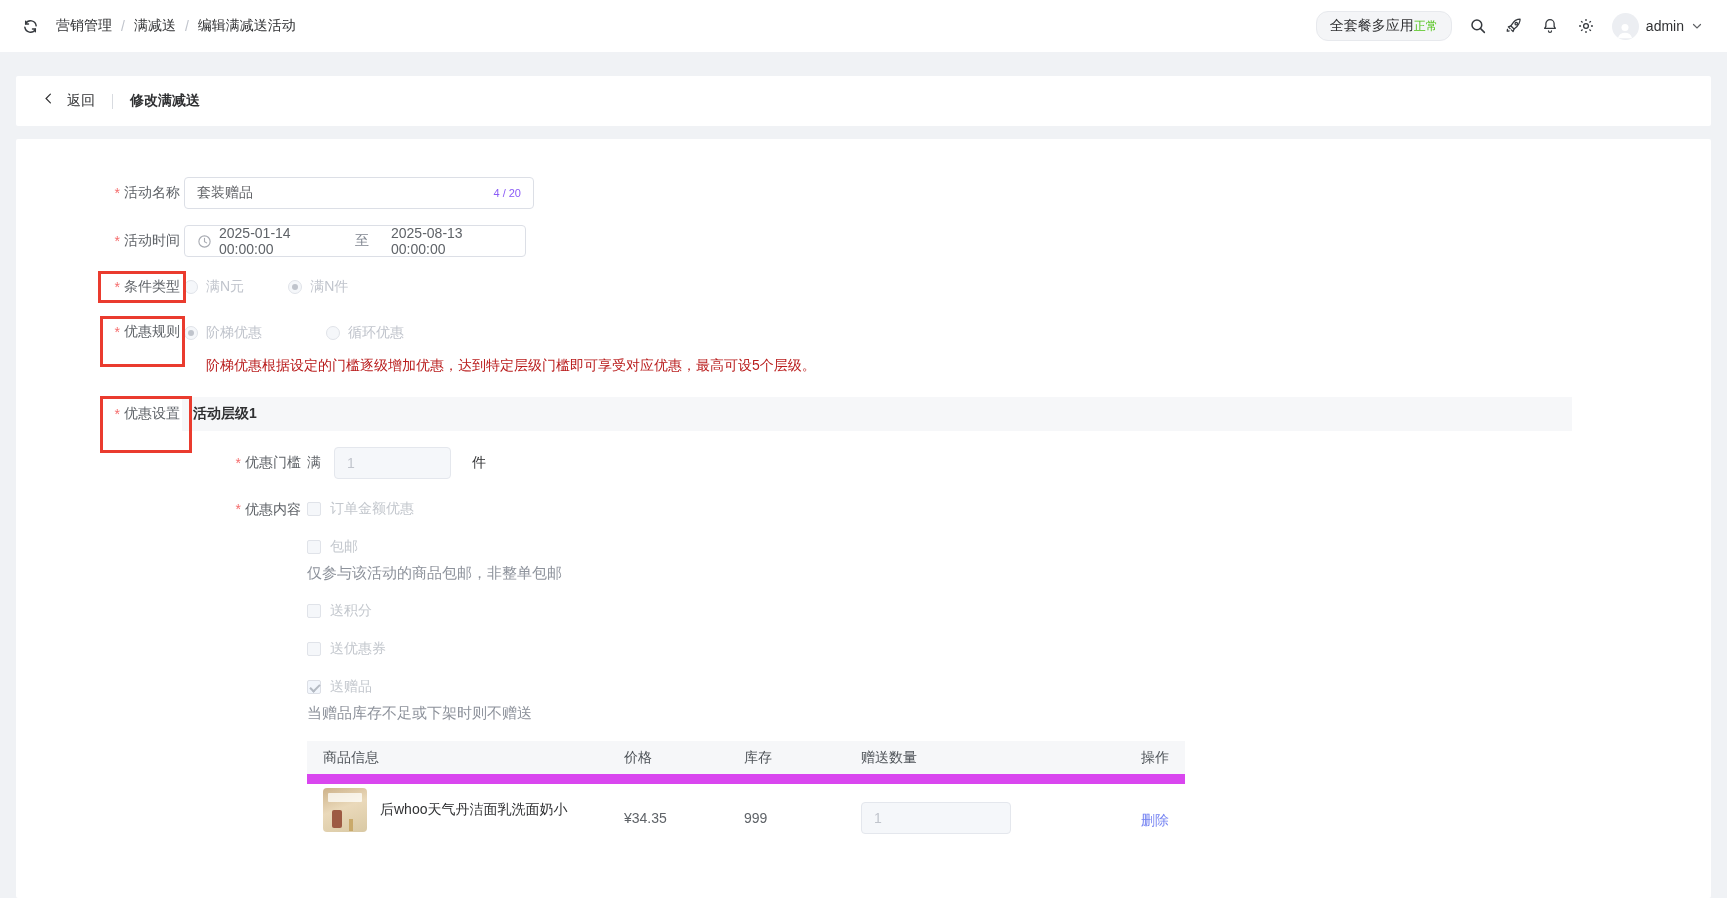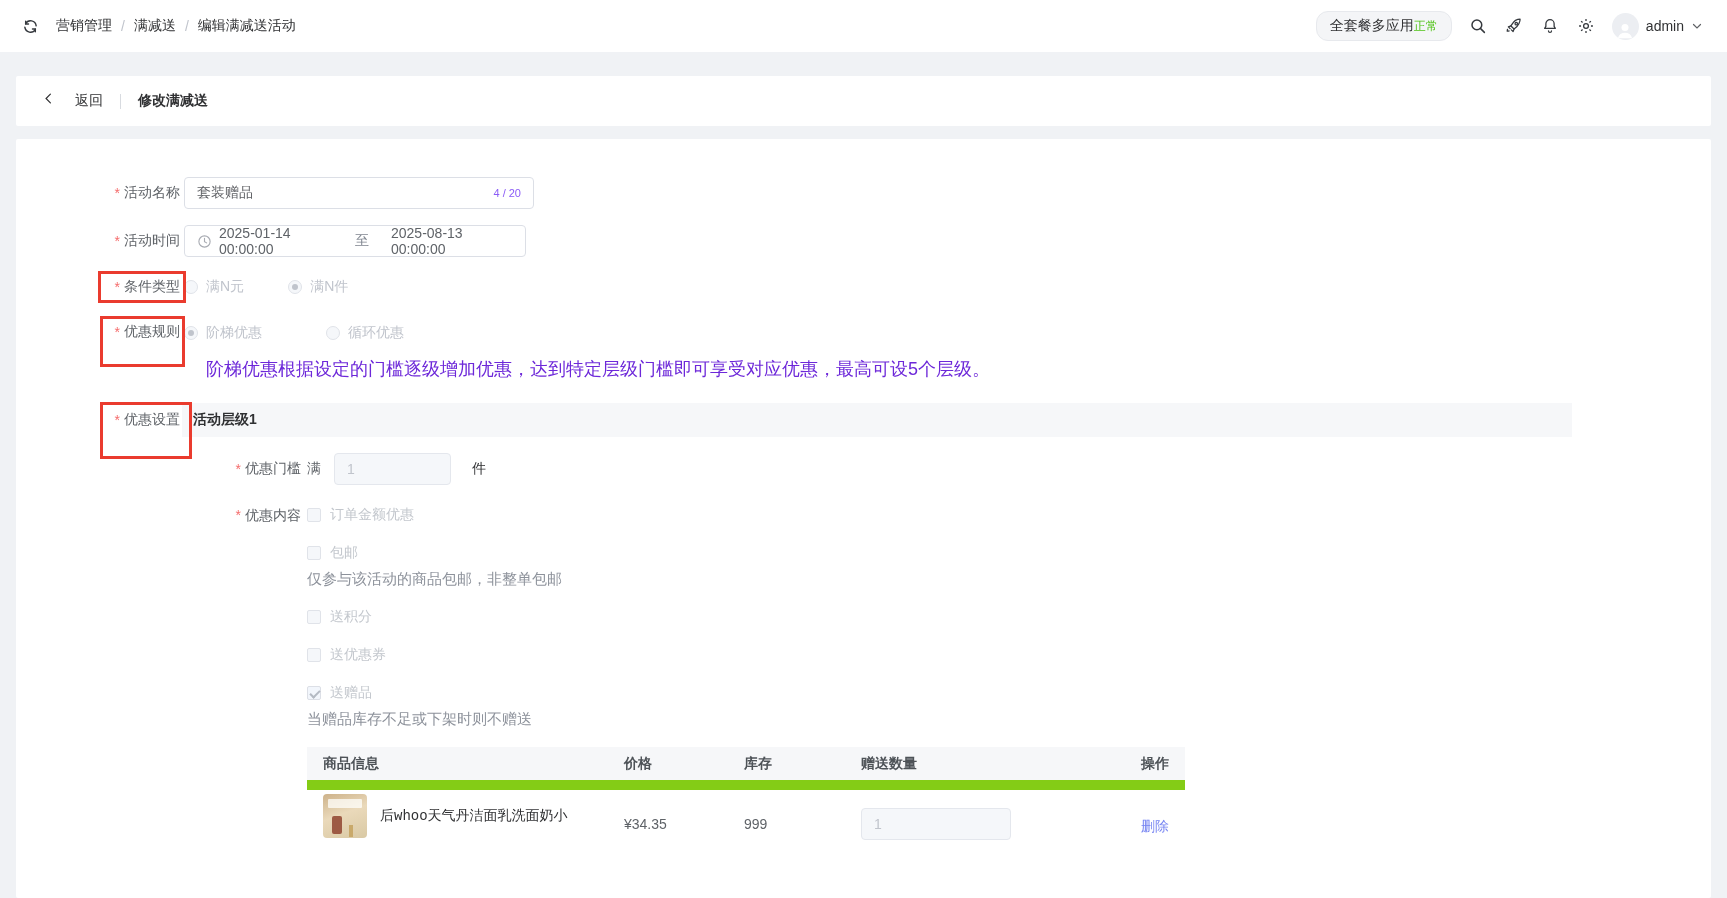--- a/index.html
+++ b/index.html
@@ -25,21 +25,21 @@
   .app-switcher { display:flex; align-items:center; background:#f4f5f7;
     border:1px solid #e7e9ed; border-radius:12px; padding:5px 13px; cursor:pointer; }
   .app-status { color:#52c41a; font-size:12px; }
   .avatar { width:27px; height:27px; border-radius:50%; background:#eceef2; display:flex; align-items:flex-end; justify-content:center; overflow:hidden; cursor:pointer; }
   .user-wrap { display:flex; align-items:center; gap:7px; cursor:pointer; }
   .username { color:#303133; }
 
   
   .header-card { margin:24px 16px 13px; background:#fff; border-radius:2px; height:50px; flex-shrink:0;
     display:flex; align-items:center; padding:0 26px; }
-  .back-btn { display:flex; align-items:flex-start; gap:20px; cursor:pointer; color:#303133; }
+  .back-btn { display:flex; align-items:flex-start; gap:12px; cursor:pointer; color:#303133; }
   .hdr-divider { width:1px; height:15px; background:#d8dbe0; margin:0 17px; }
   .hdr-title { font-weight:600; color:#303133; }
 
   
   .content-card { margin:0 16px; background:#fff; border-radius:2px; flex:1; overflow:hidden; padding-top:38px; }
 
   .form-row { display:flex; margin-bottom:16px; }
   .form-label { width:164px; flex-shrink:0; display:flex; justify-content:flex-end; align-items:center;
     color:#5f6368; height:32px; }
   .row-radio .form-label { height:20px; }
@@ -65,21 +65,21 @@
   .date-range .dr-start { margin-left:7px; flex:1; }
   .date-range .dr-sep { color:#808690; margin:0 14px; }
   .date-range .dr-end { flex:1; text-align:left; padding-left:8px; }
 
   
   .radio { display:flex; align-items:center; margin-right:44px; cursor:not-allowed; color:#c0c4cc; }
   .radio-circle { width:14px; height:14px; border-radius:50%; border:1px solid #e0e3e9; background:#f5f7fa;
     position:relative; margin-right:8px; flex-shrink:0; }
   .radio.checked .radio-circle::after { content:''; position:absolute; left:3px; top:3px; width:6px; height:6px;
     border-radius:50%; background:#c0c4cc; }
-  .rule-help { margin-top:14px; margin-left:22px; font-size:18px; color:#6d28d9; }
+  .rule-help { margin-top:14px; margin-left:22px; font-size:14px; color:#b91c1c; }
 
   
   .tier { width:1390px; }
   .tier-header { height:34px; background:#f6f7f9; display:flex; align-items:center; padding-left:11px;
     font-weight:700; color:#303133; margin-bottom:16px; }
   .inner-row { display:flex; margin-bottom:20px; }
   .inner-label { width:119px; flex-shrink:0; display:flex; justify-content:flex-end; color:#5f6368; }
   .inner-label.center { align-items:center; height:32px; }
   .inner-control { margin-left:6px; }
   .thr { display:flex; align-items:center; color:#5f6368; }
@@ -94,26 +94,26 @@
   .cb-row { display:flex; align-items:center; height:20px; cursor:not-allowed; color:#c3c7cd; }
   .checkbox { width:14px; height:14px; border:1px solid #e0e3e9; border-radius:2px; background:#f5f7fa;
     margin-right:9px; position:relative; flex-shrink:0; }
   .cb-row.checked .checkbox { background:#f2f6fc; border-color:#dcdfe6; }
   .cb-row.checked .checkbox::after { content:''; position:absolute; left:4px; top:1px; width:4px; height:8px;
     border-right:2px solid #b4bac3; border-bottom:2px solid #b4bac3; transform:rotate(45deg); }
   .cb-help { margin-top:7px; font-size:15px; color:#8d929b; }
 
   
   .gifts-table { border-collapse:collapse; margin-top:16px; table-layout:fixed; width:878px; }
-  .gifts-table th { background:#f6f7f9; height:38px; font-weight:700; color:#4e5358; text-align:left;
-    padding-left:10px; border-bottom:10px solid #84cc16; }
+  .gifts-table th { background:#f6f7f9; height:38px; font-weight:400; color:#4e5358; text-align:left;
+    padding-left:10px; border-bottom:10px solid #d946ef; }
   .gifts-table th.c1 { padding-left:16px; }
   .gifts-table th.c5, .gifts-table td.c5 { text-align:right; padding-right:16px; }
   .gifts-table td { padding-left:10px; vertical-align:top; }
-  .gifts-table td.c1 { padding-left:16px;font-family:Liberation Mono, monospace; }
+  .gifts-table td.c1 { padding-left:16px; }
   .prod { display:flex; align-items:center; gap:13px; padding-top:4px; }
   .thumb { width:44px; height:44px; border-radius:4px; flex-shrink:0; position:relative; overflow:hidden;
     background:linear-gradient(160deg,#cdb28a 0%,#ead9ba 45%,#d9c9a4 100%); }
   .thumb::before { content:''; position:absolute; left:5px; top:5px; right:5px; height:9px; background:rgba(255,255,252,.75); border-radius:1px; }
   .thumb::after { content:''; position:absolute; left:9px; bottom:4px; width:10px; height:18px; background:#9d5a43; border-radius:2px; box-shadow:14px 6px 0 -3px #c9a96a; }
   .prod-name { color:#303133; }
   .td-pad { padding-top:26px; color:#5f6368; }
   .qty-pad { padding-top:18px; }
   .link { color:#7583f2; cursor:pointer; text-decoration:none; display:inline-block; padding-top:28px; }
 </style>

